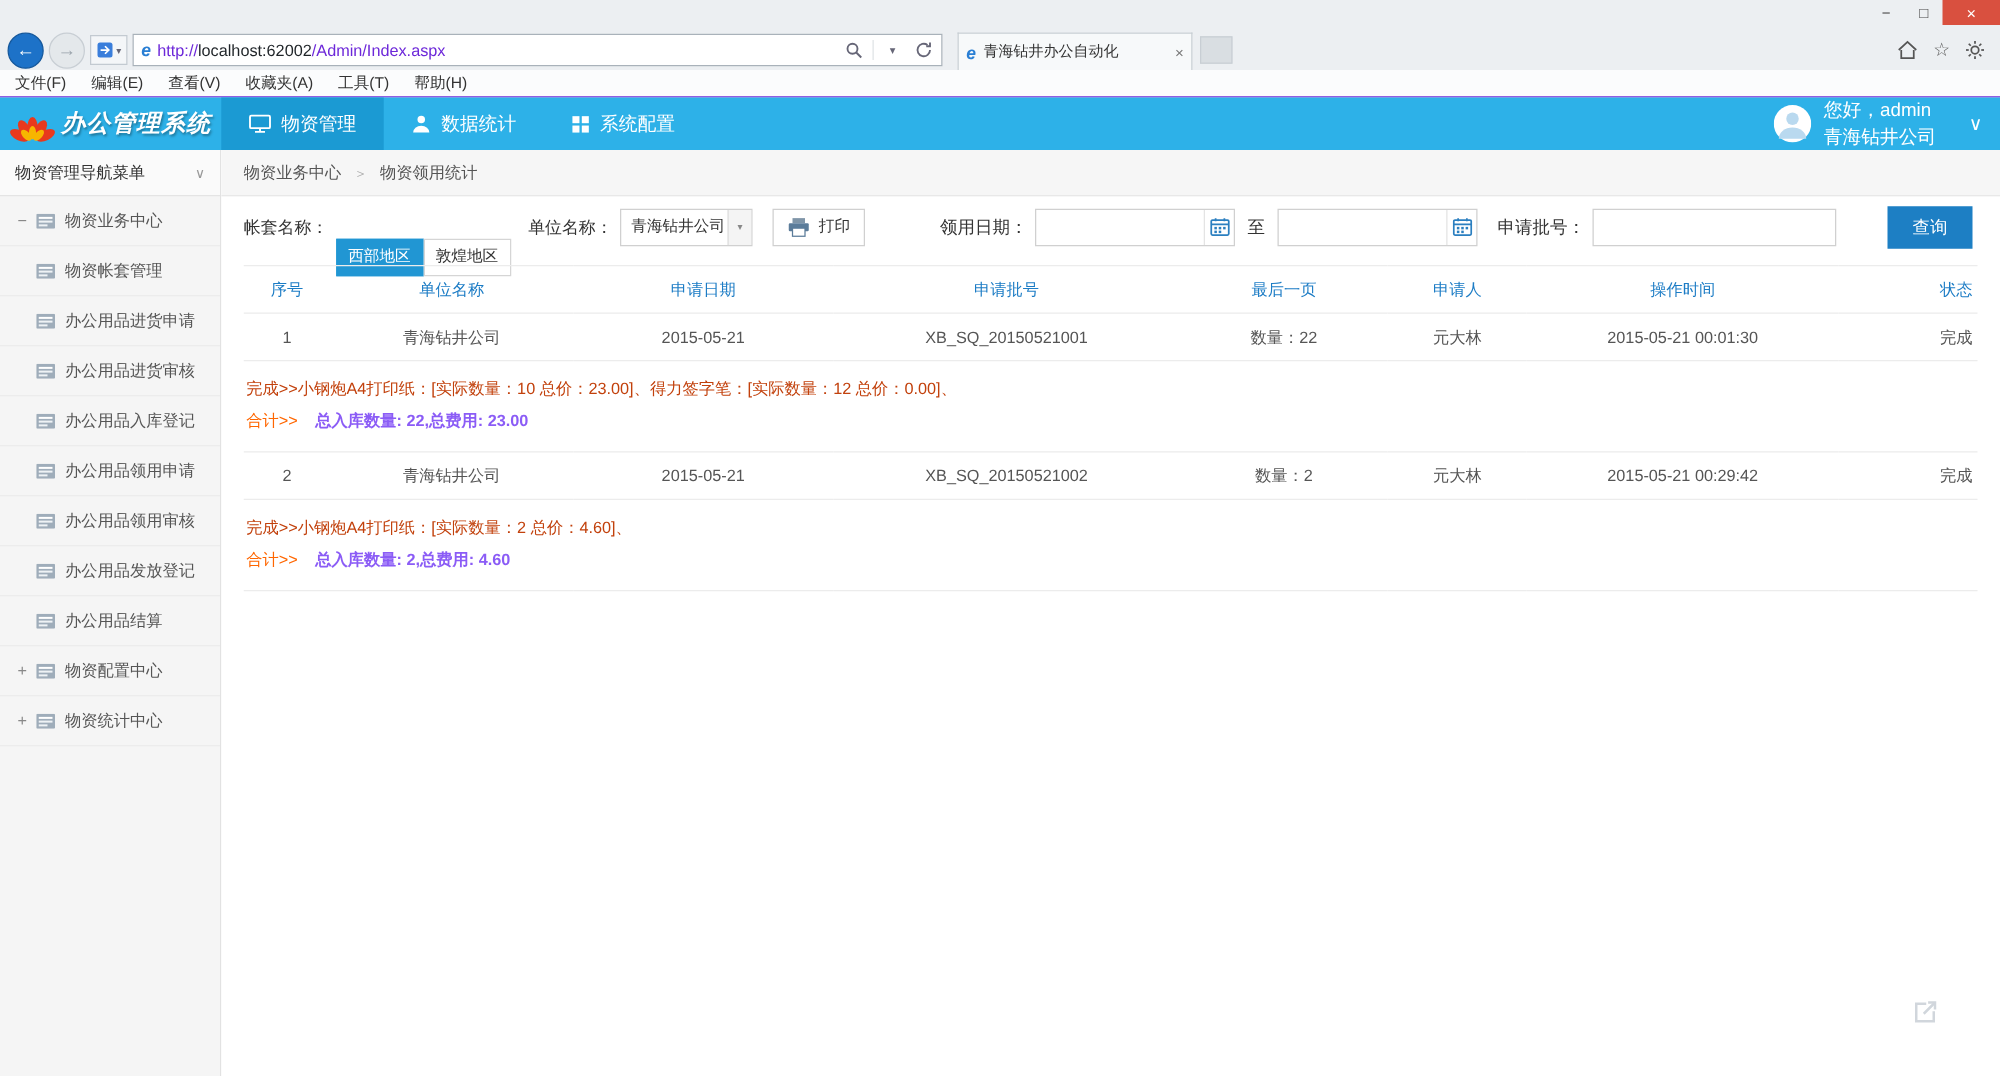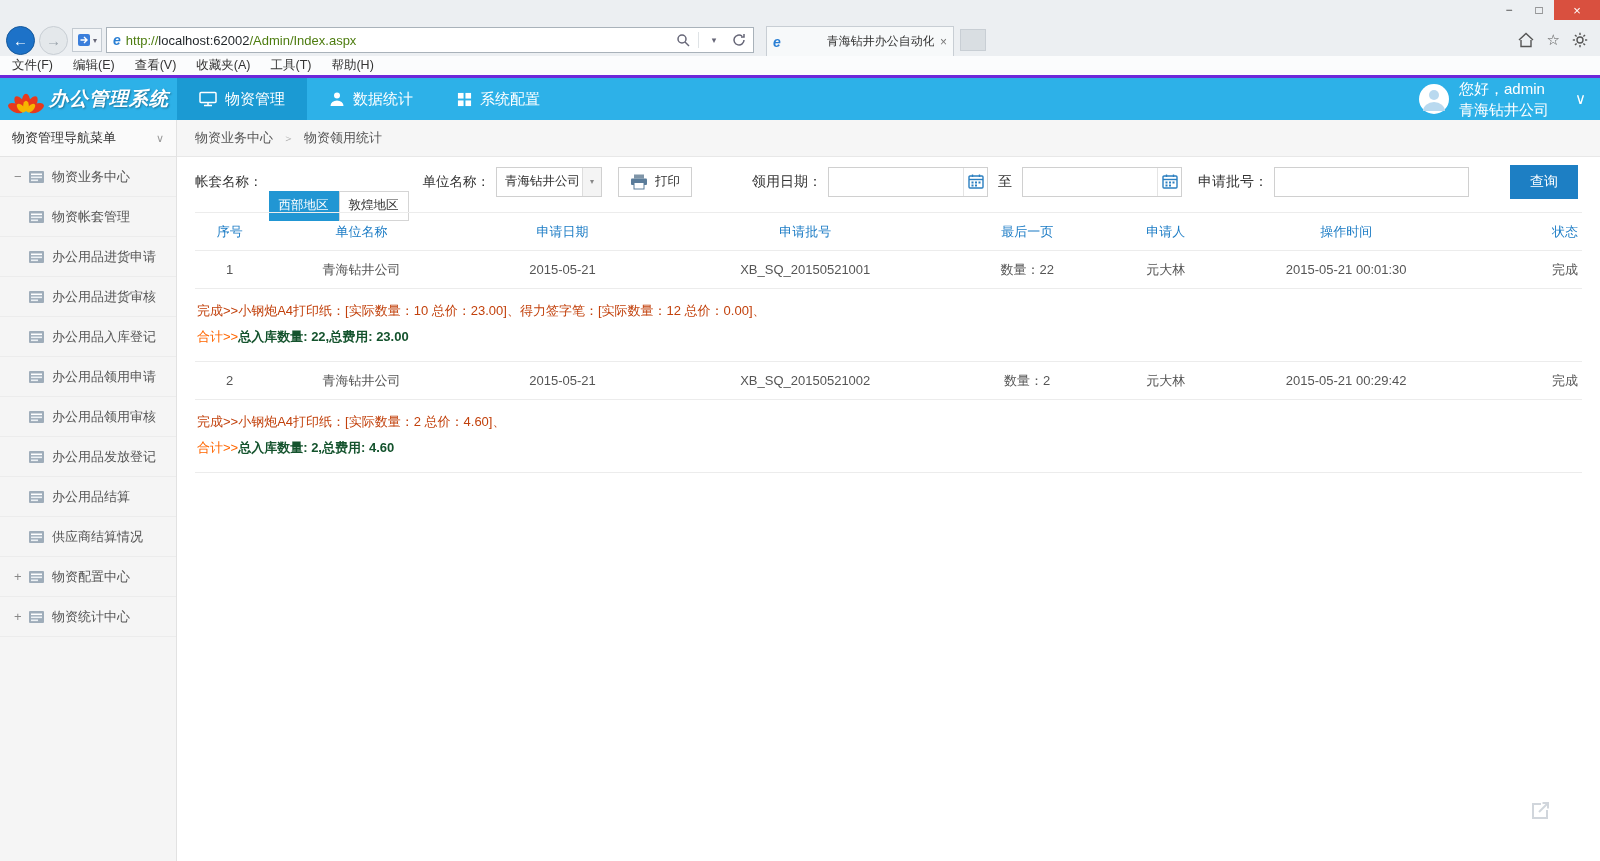--- a/index.html
+++ b/index.html
@@ -15,32 +15,32 @@
 
   .address-row { height:32px; display:flex; align-items:center; padding:0 8px 0 6px; gap:4px; }
   .nav-circle { width:29px; height:29px; border-radius:50%; display:flex; align-items:center; justify-content:center; font-size:15px; flex:0 0 auto; cursor:pointer; }
   .nav-circle.back { background:#1d72c8; color:#fff; border:1px solid #15589c; }
   .nav-circle.fwd { background:#e4e8eb; color:#9aa3ab; border:1px solid #c8ced4; }
   .compat-box { height:24px; display:flex; align-items:center; gap:2px; border:1px solid #c3cad1; background:#f4f6f8; padding:0 4px; cursor:pointer; }
   .compat-box .caret { font-size:8px; color:#667; }
   .address-box { width:648px; height:26px; background:#fff; border:1px solid #a9b2ba; display:flex; align-items:center; padding:0 4px 0 6px; gap:5px; }
   .ie-e { color:#2a7fd4; font-weight:bold; font-style:italic; font-size:14px; line-height:1; }
   .url { flex:1; font-size:13px; white-space:nowrap; overflow:hidden; }
-  .url .dim { color:#4d7c0f; }
+  .url .dim { color:#6d28d9; }
   .url .host { color:#1f2428; }
   .addr-ico { width:20px; display:flex; align-items:center; justify-content:center; color:#667; font-size:9px; cursor:pointer; align-self:stretch; }
   .addr-sep { width:1px; height:16px; background:#dfe3e6; }
   .tab { margin-left:8px; width:188px; height:30px; align-self:flex-end; background:#f7f9fa; border:1px solid #c8ced4; border-bottom:none; display:flex; align-items:center; gap:6px; padding:0 6px; cursor:pointer; }
-  .tab-title { flex:1; font-size:12px; color:#333; white-space:nowrap; overflow:hidden;margin-left:40px; }
+  .tab-title { flex:1; font-size:12px; color:#333; white-space:nowrap; overflow:hidden; }
   .tab-close { color:#777; font-size:12px; cursor:pointer; }
   .tab-stub { width:26px; height:22px; background:#d9dee2; border:1px solid #c8ced4; margin-left:2px; align-self:center; cursor:pointer; }
   .chrome-right { margin-left:auto; display:flex; align-items:center; gap:12px; padding-right:4px; }
   .chrome-right .ico { cursor:pointer; display:flex; align-items:center; color:#555; font-size:15px; }
 
-  .menubar { height:22px; background:#fbfcfd; border-bottom:3px solid #6d28d9; display:flex; align-items:center; gap:20px; padding-left:12px; font-size:12.5px; color:#333; }
+  .menubar { height:22px; background:#fbfcfd; border-bottom:1px solid #6d28d9; display:flex; align-items:center; gap:20px; padding-left:12px; font-size:12.5px; color:#333; }
   .menubar span { cursor:pointer; }
 
   
   .app-header { height:42px; background:#2db1e8; display:flex; align-items:stretch; color:#fff; }
   .logo { width:177px; display:flex; align-items:center; gap:5px; padding-left:8px; flex:0 0 auto; }
   .logo-text { font-size:19px; font-weight:bold; font-style:italic; letter-spacing:1px; text-shadow:1px 1px 2px rgba(0,0,0,.35); white-space:nowrap; }
   .nav-item { display:flex; align-items:center; gap:8px; padding:0 22px; font-size:15px; cursor:pointer; }
   .nav-item.active { background:#1b9ad3; }
   .header-right { margin-left:auto; display:flex; align-items:center; gap:10px; padding-right:14px; }
   .user-lines { font-size:15px; line-height:1.4; }
@@ -79,21 +79,21 @@
 
   .grid-wrap { padding:6px 18px 0 18px; }
   table.grid { width:100%; border-collapse:collapse; font-size:13px; color:#555; table-layout:fixed; }
   table.grid th { color:#1c7cc5; font-weight:normal; height:38px; border-top:1px solid #ececec; border-bottom:1px solid #ececec; text-align:center; font-size:13px; cursor:pointer; }
   table.grid td { height:38px; text-align:center; border-bottom:1px solid #ececec; white-space:nowrap; overflow:hidden; }
   table.grid th.right, table.grid td.right { text-align:right; padding-right:4px; }
   tr.detail-row td { height:auto; text-align:left; padding:9px 0 11px 2px; line-height:2; }
   .d-orange { color:#c2410c; font-size:13px; display:block; }
   .d-total { font-size:13px; display:block; }
   .d-total .pre { color:#ff6600; }
-  .d-total .val { color:#14532d; font-weight:bold; }
+  .d-total .val { color:#8b5cf6; font-weight:bold;margin-left:14px; }
 
   .pagination { margin-top:22px; text-align:center; font-size:13px; color:#333; }
   .pagination span { margin:0 5px; }
   .pagination .plink { cursor:pointer; }
 
   .corner-ico { position:absolute; right:48px; bottom:34px; opacity:.8; }
 </style>
 </head>
 <body>
 
@@ -341,32 +341,20 @@
         <span class="marker"></span>
         <span class="s-ico">
             <svg width="15" height="12" viewBox="0 0 15 12">
               <rect width="15" height="12" rx="1" fill="#9fadba"></rect>
               <rect x="2" y="2.5" width="11" height="1.6" fill="#fff"></rect>
               <rect x="2" y="5.5" width="11" height="1.6" fill="#eef2f5"></rect>
               <rect x="2" y="8.5" width="7" height="1.6" fill="#eef2f5"></rect>
             </svg>
           </span>
         <span>办公用品结算</span>
-      </div>
-      <div class="side-item">
-        <span class="marker"></span>
-        <span class="s-ico">
-            <svg width="15" height="12" viewBox="0 0 15 12">
-              <rect width="15" height="12" rx="1" fill="#9fadba"></rect>
-              <rect x="2" y="2.5" width="11" height="1.6" fill="#fff"></rect>
-              <rect x="2" y="5.5" width="11" height="1.6" fill="#eef2f5"></rect>
-              <rect x="2" y="8.5" width="7" height="1.6" fill="#eef2f5"></rect>
-            </svg>
-          </span>
-        <span>供应商结算情况</span>
       </div>
       <div class="side-item">
         <span class="marker">+</span>
         <span class="s-ico">
             <svg width="15" height="12" viewBox="0 0 15 12">
               <rect width="15" height="12" rx="1" fill="#9fadba"></rect>
               <rect x="2" y="2.5" width="11" height="1.6" fill="#fff"></rect>
               <rect x="2" y="5.5" width="11" height="1.6" fill="#eef2f5"></rect>
               <rect x="2" y="8.5" width="7" height="1.6" fill="#eef2f5"></rect>
             </svg>

